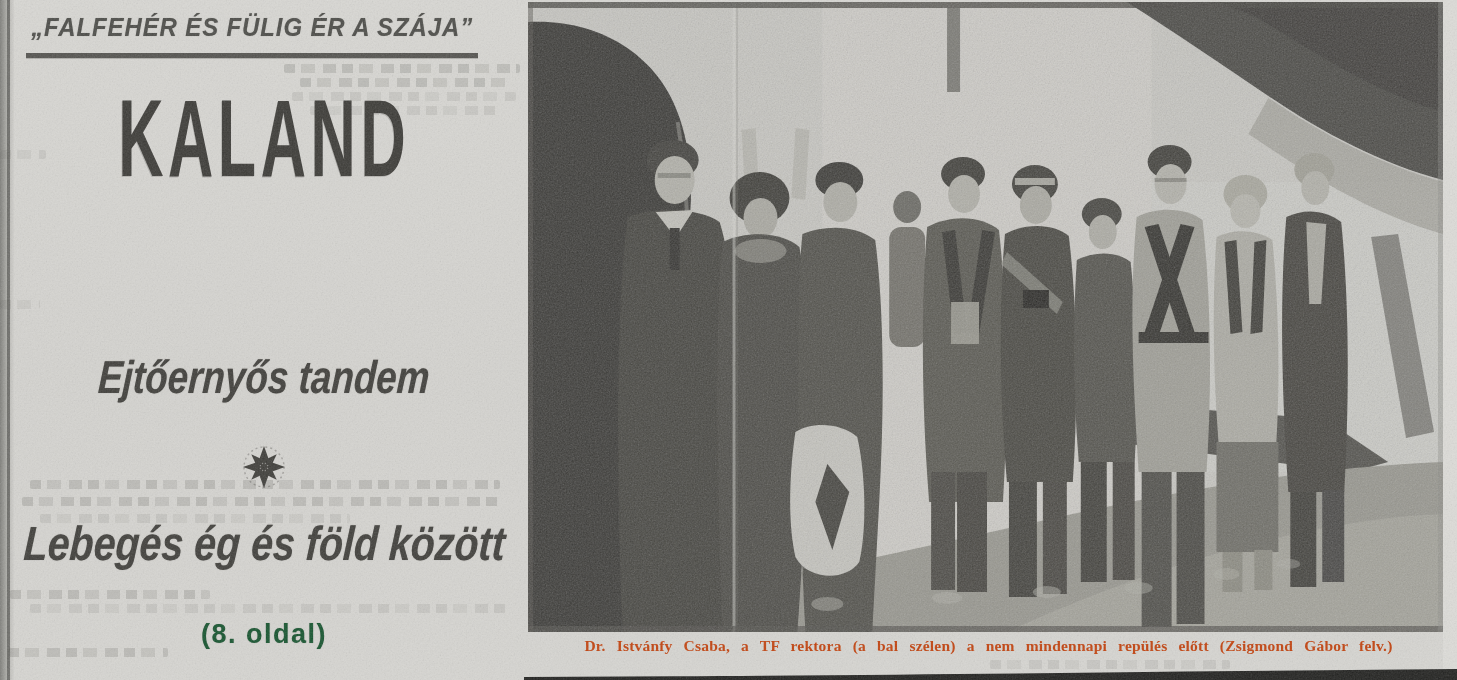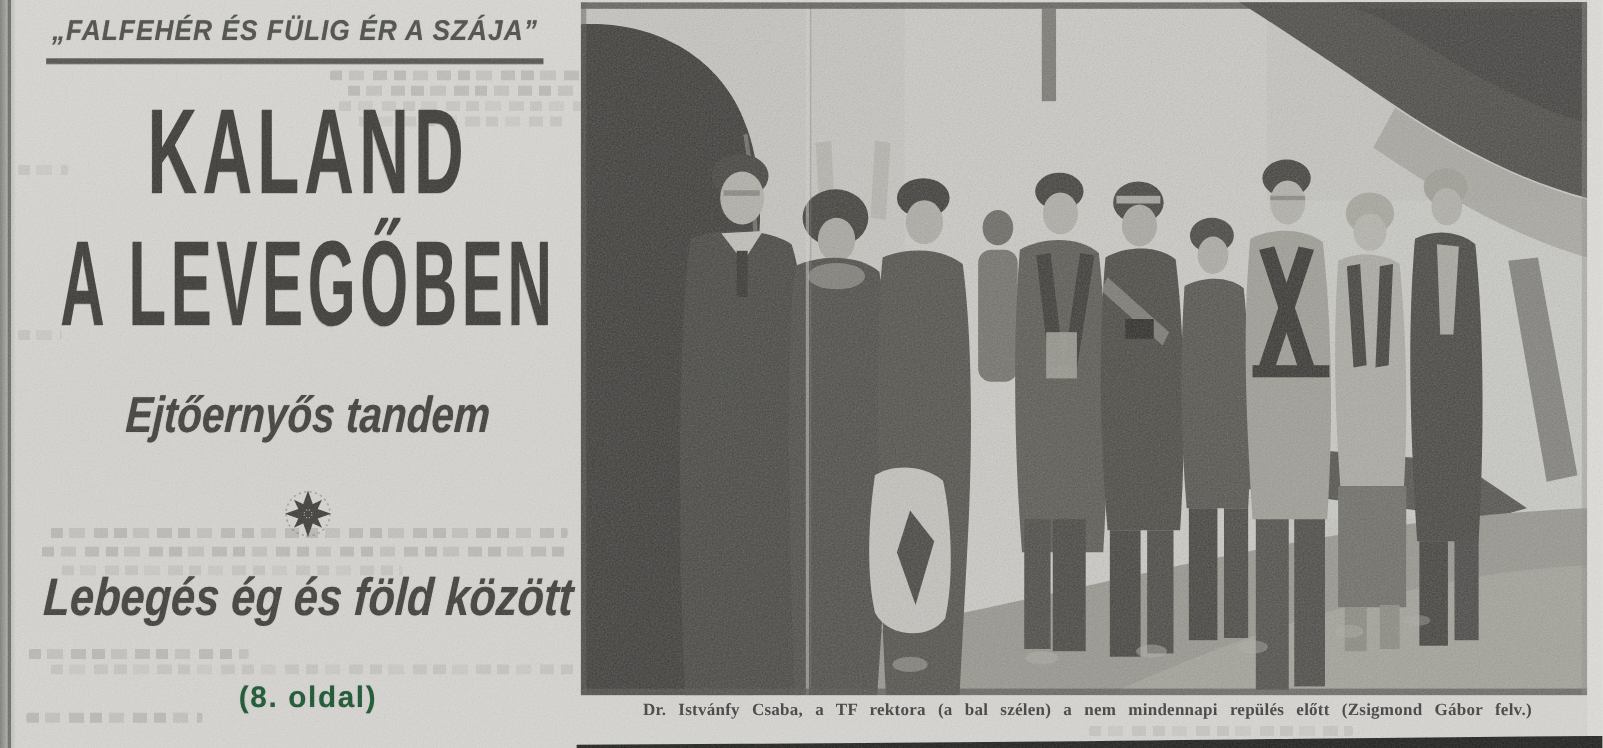--- a/index.html
+++ b/index.html
@@ -9,21 +9,21 @@
     background:linear-gradient(180deg,#d8d7d3 0%,#d4d3cf 55%,#d6d5d1 100%);
     font-family:"Liberation Sans",sans-serif;
     position:relative;
   }
   .page{position:absolute;inset:0;}
   
   .scan-edge{position:absolute;left:0;top:0;width:14px;height:680px;
     background:linear-gradient(90deg,#7e7e7a 0%,#a9a9a4 45%,#c6c5c1 80%,#d2d1cd 100%);}
   .scan-edge .dark-line{position:absolute;left:7px;top:0;width:3px;height:100%;background:#5a5a56;opacity:.8;}
   
-  .left-col{position:absolute;left:16px;top:0;width:419px;height:680px;padding-left:31px;}
+  .left-col{position:absolute;left:0;top:0;width:419px;height:680px;padding-left:31px;}
   .kicker-row{position:absolute;left:0;top:12px;width:505px;display:flex;justify-content:center;}
   .kicker{font:italic 900 26px/1.2 "Liberation Sans",sans-serif;color:#4b4b47;
     letter-spacing:1px;transform:scaleX(.92);white-space:nowrap;text-shadow:0 0 1px rgba(75,75,71,.45);}
   .kicker-rule{position:absolute;left:26px;top:53px;width:452px;height:5px;background:#53524e;
     box-shadow:0 1px 0 rgba(83,82,78,.3);}
   .headline-row{position:absolute;left:0;top:0;width:528px;display:flex;justify-content:center;}
   .headline{font:900 110px/1 "Liberation Sans",sans-serif;color:#3b3a36;white-space:nowrap;
     letter-spacing:8px;text-shadow:1px 1px 0 rgba(214,213,209,.18), -1px 1px 0 rgba(59,58,54,.25);}
   .h-line1{top:83px;}
   .h-line1 .headline{transform:scaleX(.57);}
@@ -44,21 +44,21 @@
     background:repeating-linear-gradient(90deg,
       rgba(90,90,84,.22) 0 11px, rgba(90,90,84,0) 11px 17px,
       rgba(90,90,84,.15) 17px 31px, rgba(90,90,84,0) 31px 39px,
       rgba(90,90,84,.20) 39px 52px, rgba(90,90,84,0) 52px 58px);}
   .ghost.faint{opacity:.6;}
   
   .photo{position:absolute;left:528px;top:2px;width:915px;height:630px;}
   .right-margin{position:absolute;left:1443px;top:0;width:14px;height:680px;background:#dddcd8;}
   
   .caption-row{position:absolute;left:536px;top:636px;width:905px;display:flex;justify-content:center;}
-  .caption{font:700 15.5px/1.35 "Liberation Serif",serif;color:#404040;white-space:nowrap;
+  .caption{font:700 15.5px/1.35 "Liberation Serif",serif;color:#c2410c;white-space:nowrap;
     word-spacing:7px;letter-spacing:.2px;}
   .bottom-bar{position:absolute;left:524px;top:669px;width:933px;height:11px;}
   .overlay{position:absolute;inset:0;pointer-events:none;z-index:40;}
 </style>
 </head>
 <body>
 
 <div class="page">
 
   <div class="scan-edge">
@@ -80,23 +80,20 @@
     <div class="ghost faint" style="top:300px;left:0px;width:40px;"></div>
     <div class="ghost" style="top:480px;left:30px;width:470px;"></div>
     <div class="ghost" style="top:497px;left:22px;width:480px;"></div>
     <div class="ghost faint" style="top:514px;left:40px;width:310px;"></div>
     <div class="ghost" style="top:590px;left:10px;width:200px;"></div>
     <div class="ghost faint" style="top:604px;left:30px;width:480px;"></div>
     <div class="ghost" style="top:648px;left:8px;width:160px;"></div>
 
     <div class="headline-row h-line1">
       <span class="headline">KALAND</span>
-    </div>
-    <div class="headline-row h-line2">
-      <span class="headline">A LEVEGŐBEN</span>
     </div>
 
     <div class="deck-row deck-1">
       <span class="deck">Ejtőernyős tandem</span>
     </div>
 
     <div class="star-row">
       <svg width="46" height="46" viewBox="-23 -23 46 46">
         <g fill="#3e3d39">
           <path d="M0,-21 L4.8,-7.5 L0,-2.5 L-4.8,-7.5 Z"></path>

